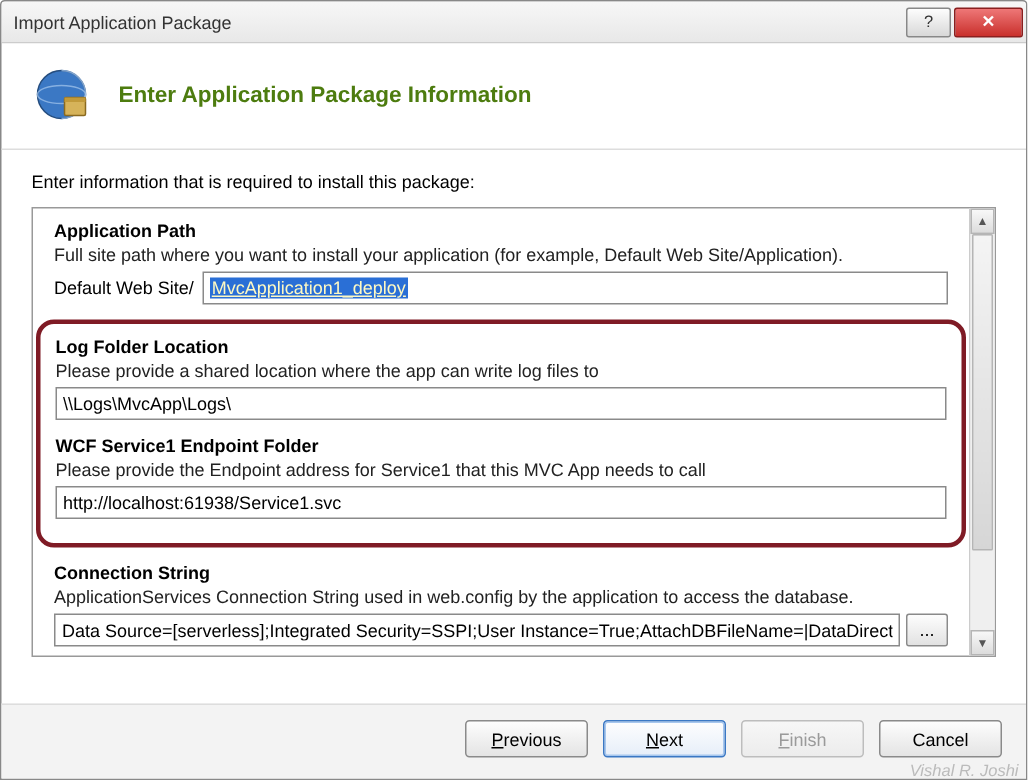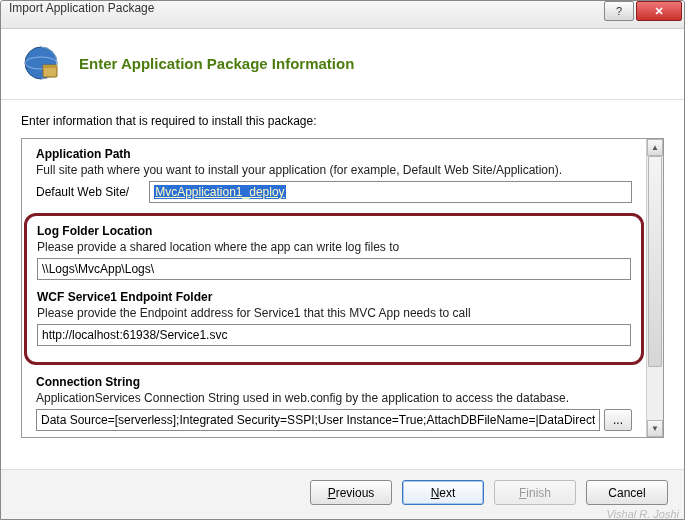--- a/index.html
+++ b/index.html
@@ -19,20 +19,21 @@
     border: 1px solid #888;
     background: #fff;
     position: relative;
     border-radius: 3px 3px 0 0;
   }
   .titlebar {
     height: 28px;
     background: linear-gradient(to bottom, #f7f7f7, #e8e8e8);
     border-bottom: 1px solid #ccc;
     display: flex;
+    align-items: center;
     padding: 0 2px 0 8px;
     border-radius: 3px 3px 0 0;
   }
   .titlebar .title {
     flex: 1;
     color: #333;
   }
   .title-btn {
     width: 30px;
     height: 20px;
@@ -115,21 +116,21 @@
     margin: 0 0 2px 0;
   }
   .section-desc {
     font-size: 12px;
     margin: 0 0 4px 0;
     color: #222;
   }
   .field-line {
     display: flex;
     align-items: center;
-    gap: 20px;
+    gap: 6px;
     margin-bottom: 10px;
   }
   .field-label-inline {
     white-space: nowrap;
   }
   .text-input {
     flex: 1;
     height: 22px;
     border: 1px solid #8a8a8a;
     padding: 2px 4px;

